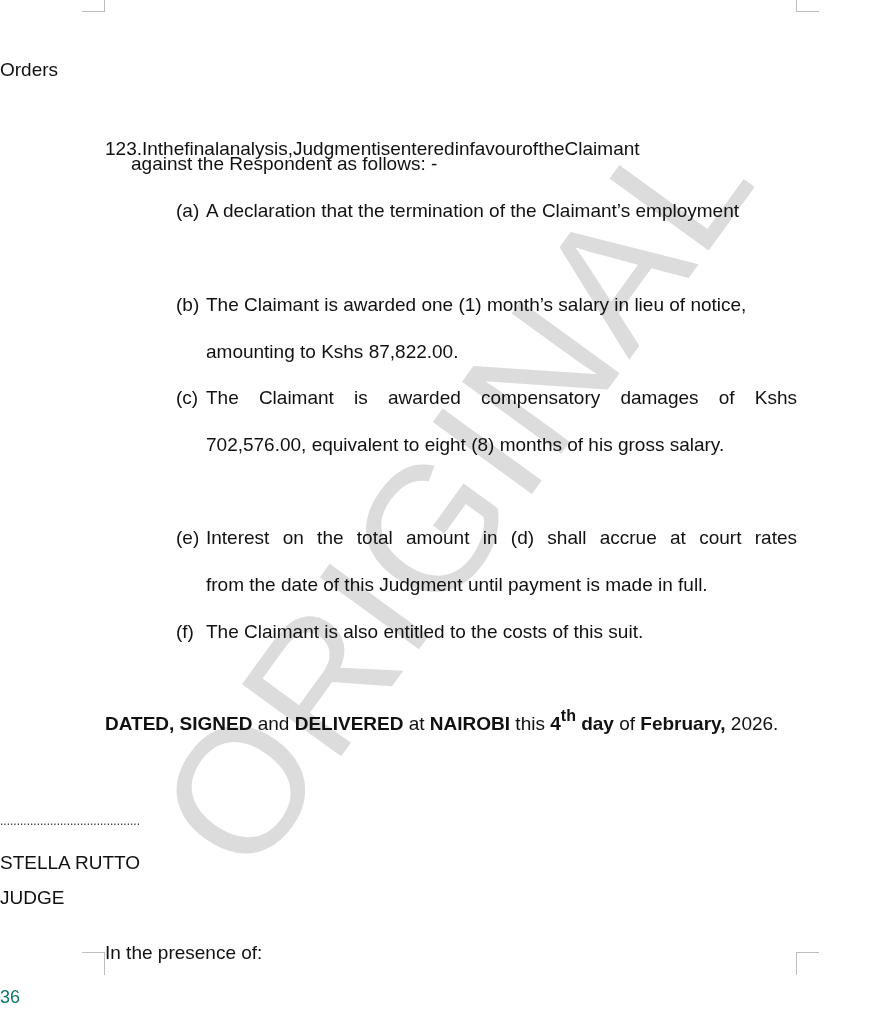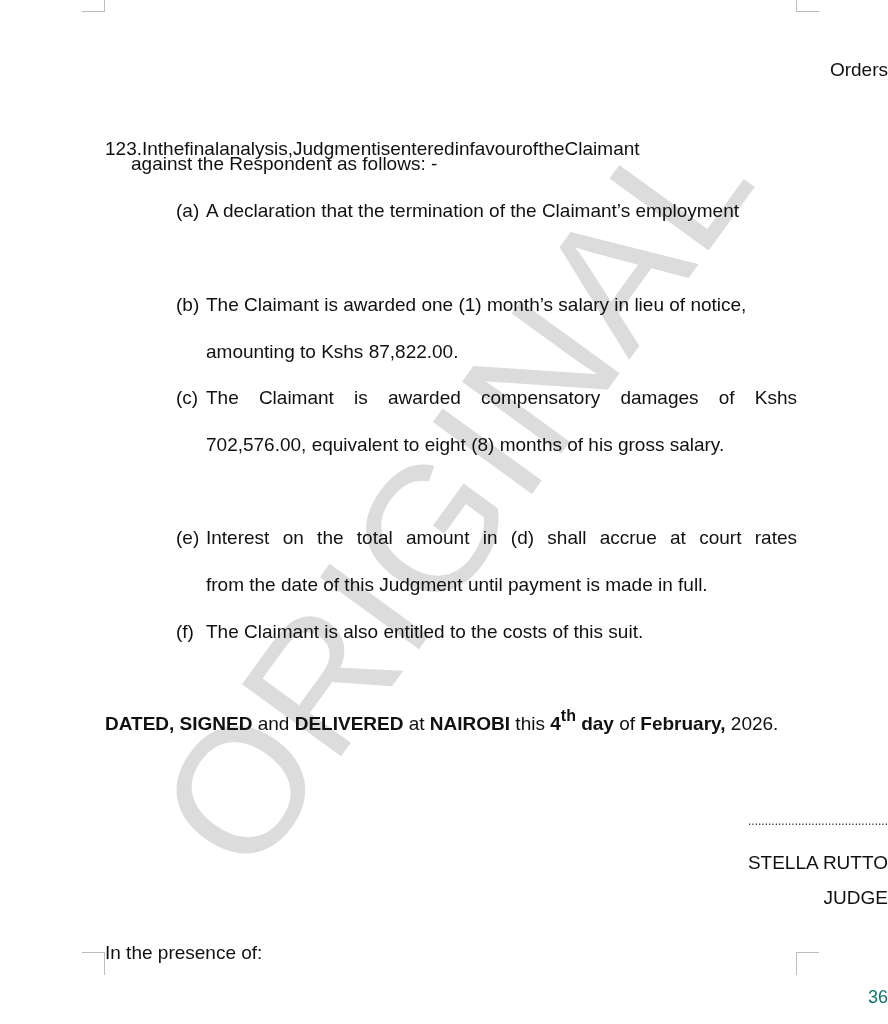--- a/index.html
+++ b/index.html
@@ -18,21 +18,21 @@
       position: absolute; left: 455px; top: 495px;
       transform: translate(-50%, -50%) rotate(-54deg);
       font-family: "Liberation Sans", sans-serif; font-size: 178px; font-weight: 400;
       letter-spacing: 2px;
       color: transparent; -webkit-text-stroke: 0;
       white-space: nowrap; pointer-events: none; z-index: 0;
     }
     .watermark span { color: #dcdcdc; }
 
     .txt { position: absolute; z-index: 1; font-size: 19px; line-height: 22px; white-space: nowrap; transform-origin: left top; }
-    .center { text-align: right; left: 0; width: 888px; }
+    .center { text-align: left; left: 0; width: 888px; }
 
     .heading { top: 59px; }
     .para-num { left: 105px; top: 106px; width: 692px; display: flex; justify-content: flex-start; margin-top: 32px; }
     .para-cont { left: 131px; top: 153px; }
 
     .item { position: absolute; left: 176px; z-index: 1; font-size: 19px; line-height: 22px; white-space: nowrap; }
     .item .lbl { display: inline-block; width: 30px; }
     .item .body { display: inline; }
     .item-line { position: absolute; left: 206px; z-index: 1; font-size: 19px; line-height: 22px; white-space: nowrap; }
     .just { width: 591px; display: flex; justify-content: space-between; }

